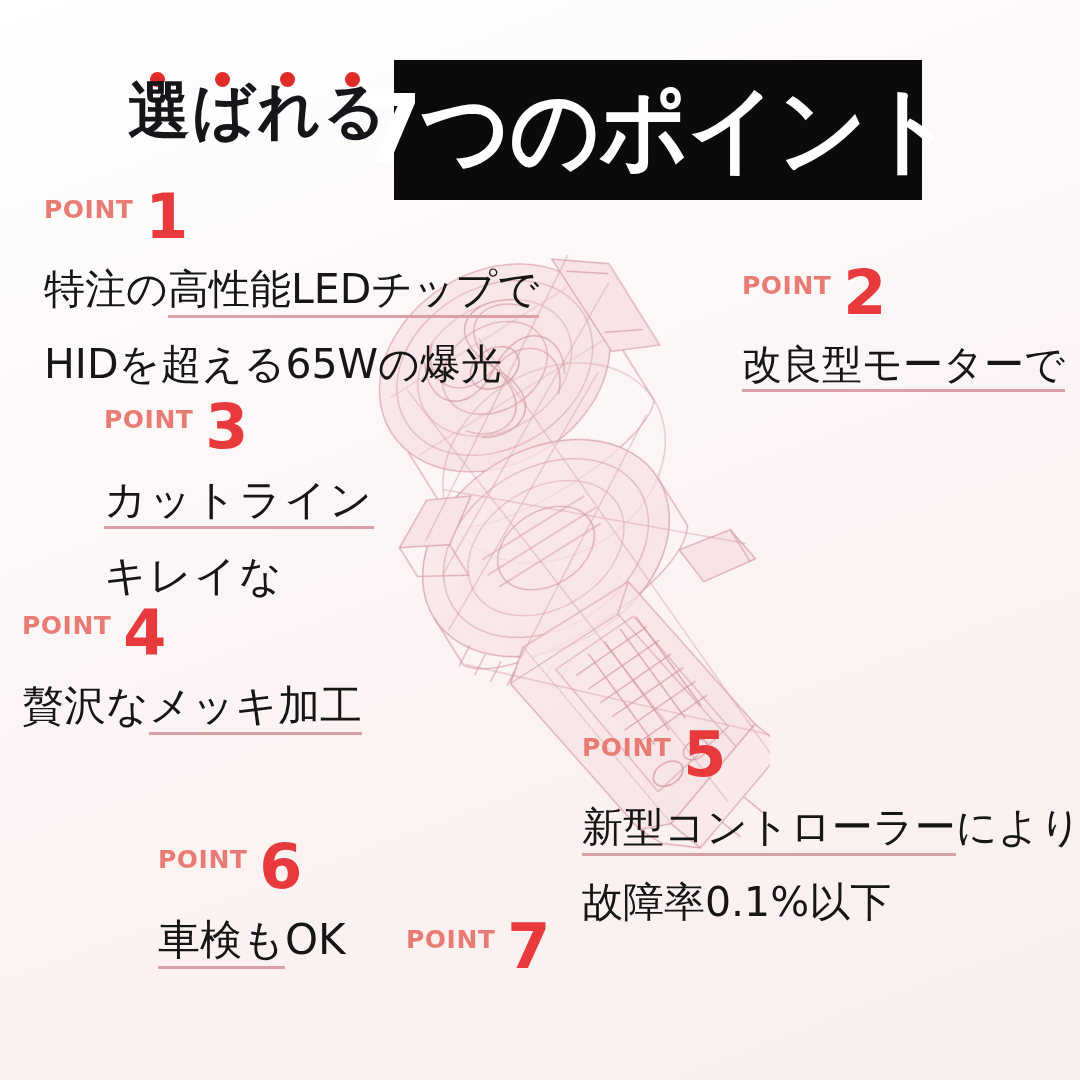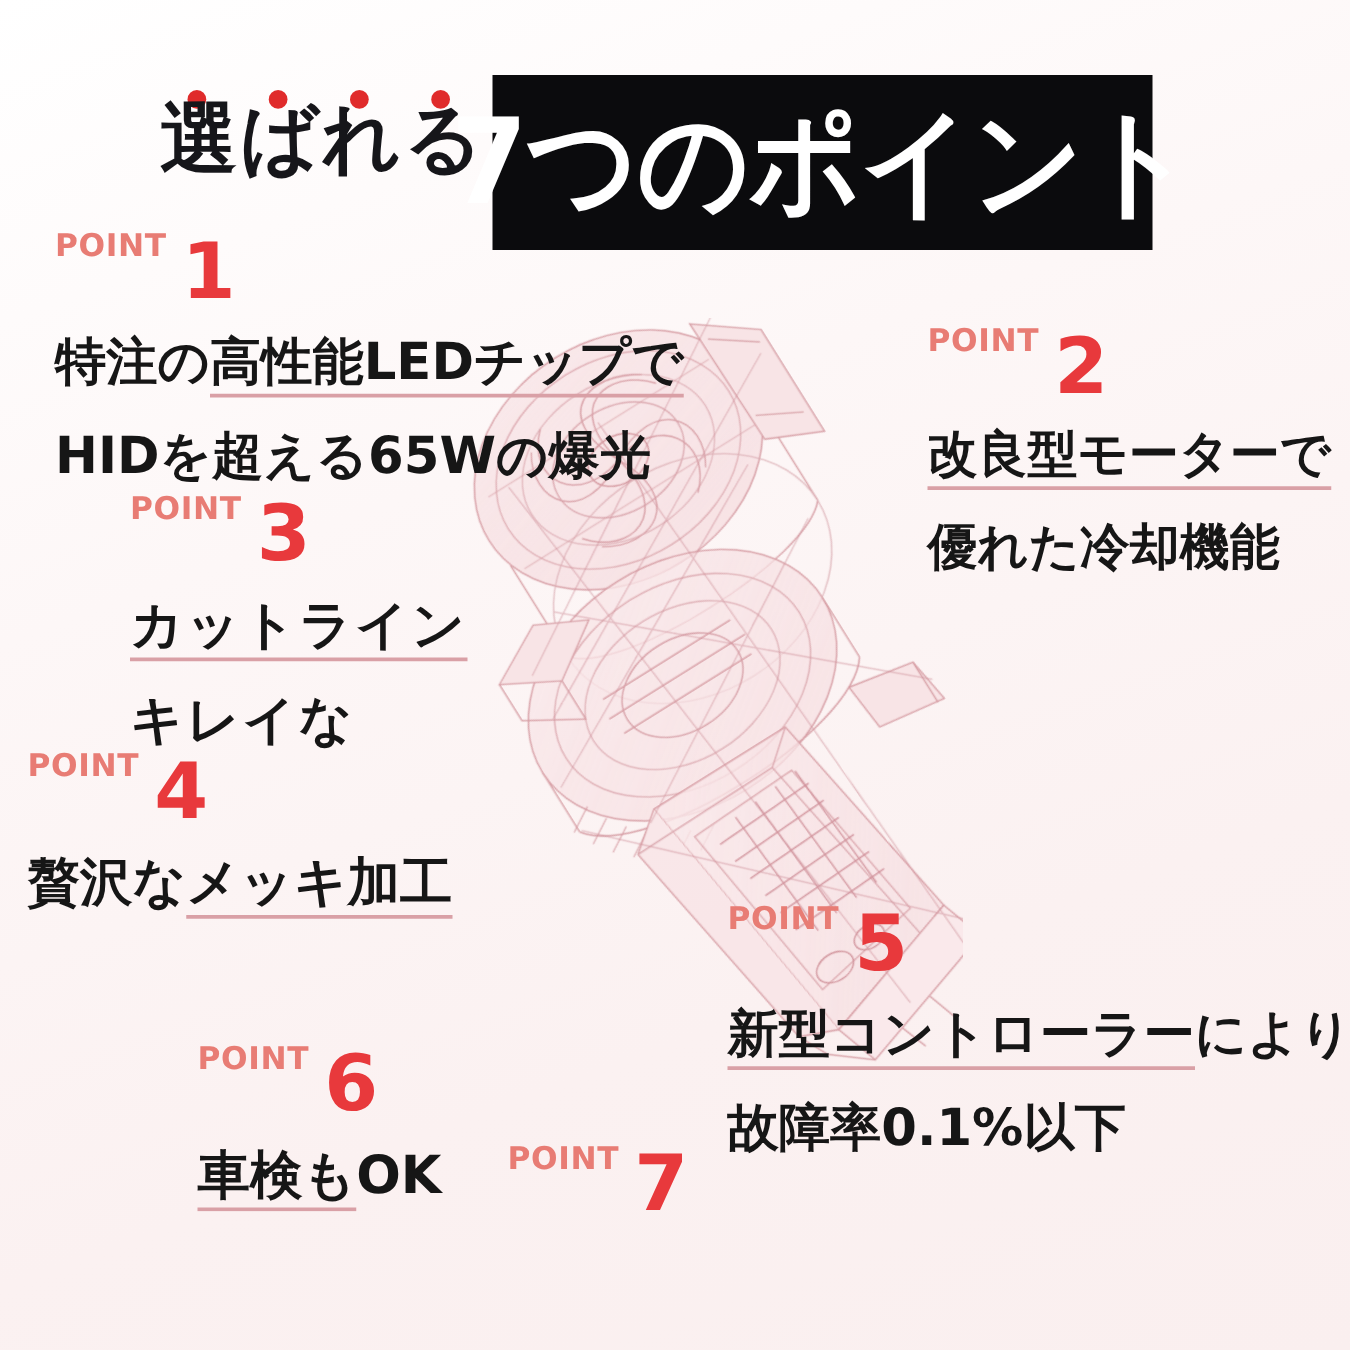--- a/index.html
+++ b/index.html
@@ -86,21 +86,21 @@
     transform: scaleY(1.08);
   }
 
   
   .point {
     position: absolute;
     white-space: nowrap;
   }
   .point-head {
     display: flex;
-    align-items: flex-start;
+    align-items: center;
     line-height: 1;
     margin-bottom: 4px;
   }
   .point-label {
     font-family: "DejaVu Sans", "Liberation Sans", sans-serif;
     font-weight: 700;
     font-size: 25px;
     letter-spacing: 0.5px;
     color: #e87c74;
     position: relative;
@@ -109,21 +109,21 @@
   .point-number {
     font-family: "DejaVu Sans", "Liberation Sans", sans-serif;
     font-weight: 700;
     font-size: 62px;
     color: #e8393c;
     margin-left: 12px;
     line-height: 0.82;
   }
   .point-line {
     font-family: "DejaVu Sans", "Liberation Sans", sans-serif;
-    font-weight: 700;
+    font-weight: 400;
     font-size: 40px;
     line-height: 1.42;
     color: #161616;
     letter-spacing: 0px;
     margin-top: 17px;
   }
   .point-line .ul {
     border-bottom: 3px solid #d9a0a6;
     padding-bottom: 2px;
   }
@@ -297,23 +297,20 @@
   </div>
 
   <div class="point" id="point-2">
     <div class="point-head">
       <span class="point-label" style="color: rgb(232, 124, 116);">POINT</span>
       <span class="point-number" style="color: rgb(232, 57, 60);">2</span>
     </div>
     <div class="point-line" style="color: rgb(22, 22, 22);">
       <span class="ul" style="border-bottom-color: rgb(217, 160, 166);">改良型モーターで</span>
     </div>
-    <div class="point-line" style="color: rgb(22, 22, 22);">
-      <span>優れた冷却機能</span>
-    </div>
   </div>
 
   <div class="point" id="point-3">
     <div class="point-head">
       <span class="point-label" style="color: rgb(232, 124, 116);">POINT</span>
       <span class="point-number" style="color: rgb(232, 57, 60);">3</span>
     </div>
     <div class="point-line" style="color: rgb(22, 22, 22);">
       <span class="ul" style="border-bottom-color: rgb(217, 160, 166);">カットライン</span>
     </div>

